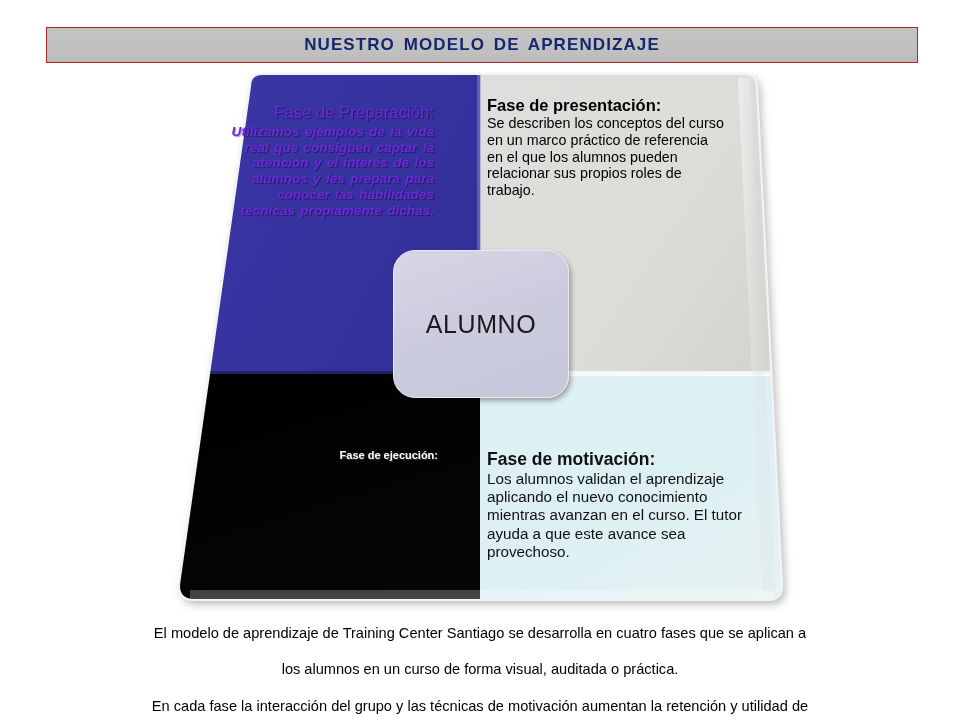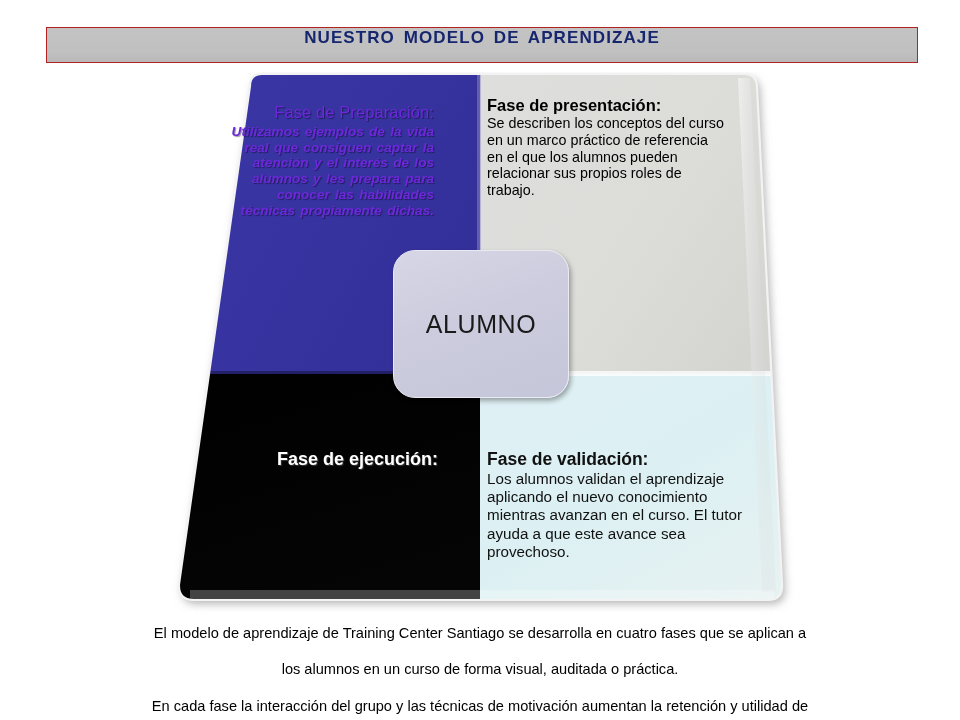--- a/index.html
+++ b/index.html
@@ -21,20 +21,21 @@
   #title-bar {
     position: absolute;
     left: 46px;
     top: 27px;
     width: 872px;
     height: 36px;
     background: linear-gradient(180deg, #c3c3c3 0%, #c0c0c0 72%, #b9b9b9 100%);
     border: 1.5px solid #b32121;
     box-sizing: border-box;
     display: flex;
+    align-items: center;
     justify-content: center;
   }
   #title-bar-text {
     font-family: "Liberation Sans", sans-serif;
     font-weight: bold;
     font-size: 17px;
     letter-spacing: 1.1px;
     color: #16266e;
     word-spacing: 3px;
     white-space: nowrap;
@@ -118,21 +119,21 @@
 
   
   #quad-ejec-text {
     left: 18px;
     top: 378px;
     width: 270px;
     text-align: right;
     color: #ffffff;
   }
   #quad-ejec-text .q-head {
-    font-size: 18px;
+    font-size: 11px;
     text-shadow: 1px 1px 1px rgba(255,255,255,.22);
     margin-bottom: 1px;
   }
   #quad-ejec-text .q-body {
     font-size: 15.2px;
     font-style: italic;
     line-height: 1.2;
     word-spacing: 1.5px;
   }
 
@@ -293,21 +294,21 @@
   <div class="quad-text" id="quad-pres-text">
     <p class="q-head">Fase de presentación:</p>
     <p class="q-body">Se describen los conceptos del curso en un marco práctico de referencia en el que los alumnos  pueden relacionar sus propios roles de trabajo.</p>
   </div>
 
   <div class="quad-text" id="quad-ejec-text">
     <p class="q-head">Fase de ejecución:</p>
   </div>
 
   <div class="quad-text" id="quad-valid-text">
-    <p class="q-head">Fase de validación:</p>
+    <p class="q-head">Fase de motivación:</p>
     <p class="q-body">Los alumnos  validan el aprendizaje  aplicando  el nuevo conocimiento mientras  avanzan en el curso. El tutor ayuda  a que este avance sea provechoso.</p>
   </div>
 
   <div id="center-node">
     <span id="center-node-label">ALUMNO</span>
   </div>
 
 </div>
 
 <div id="caption">

